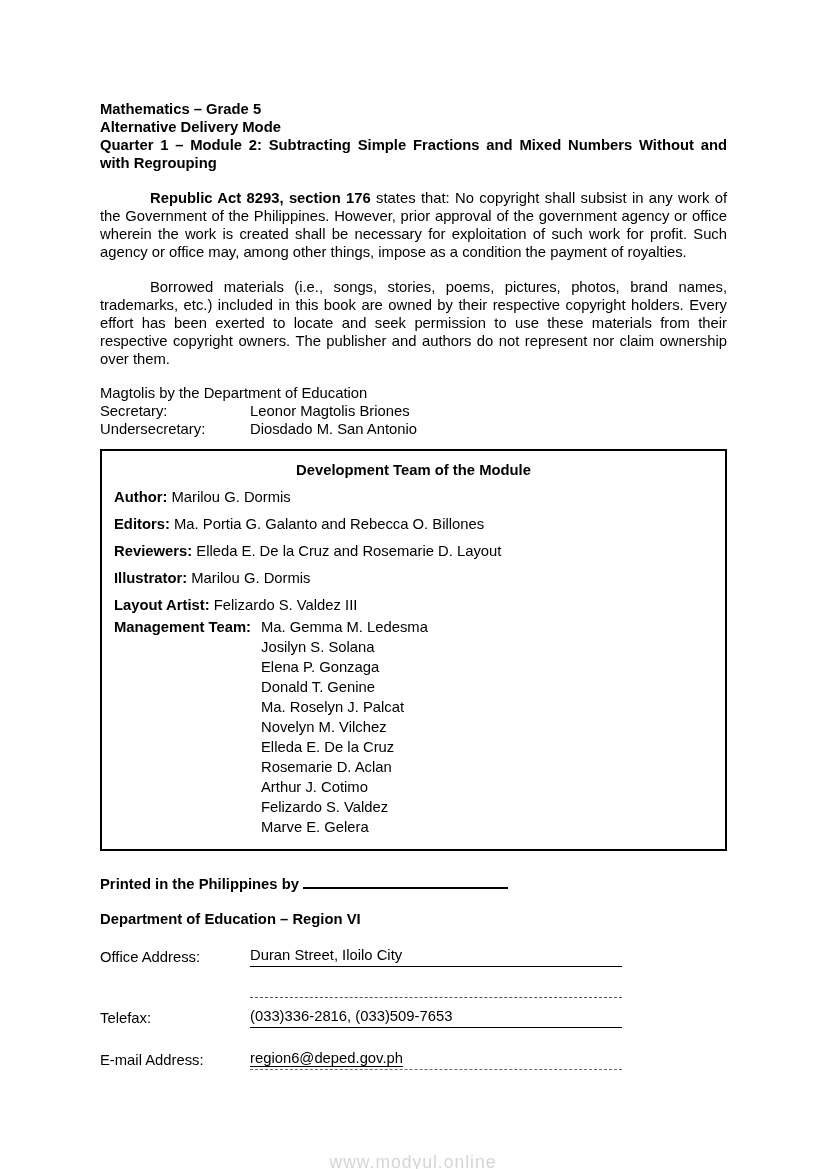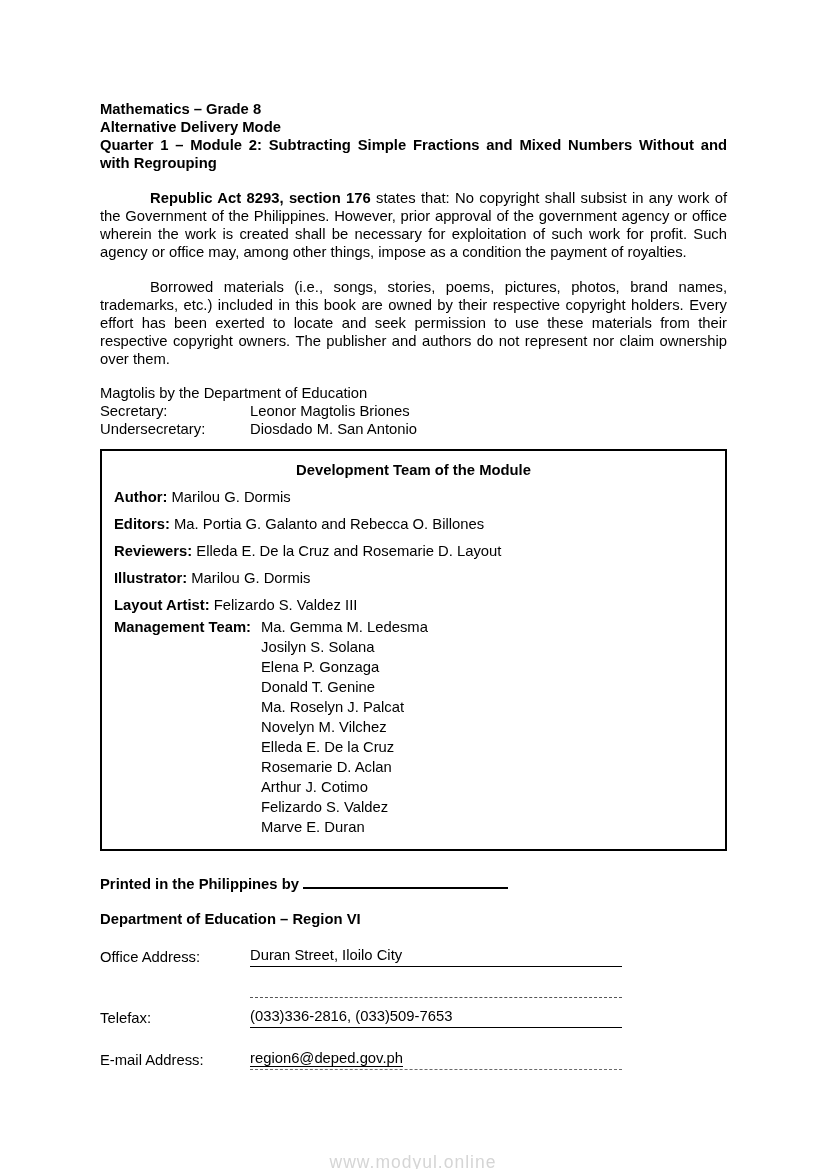--- a/index.html
+++ b/index.html
@@ -68,21 +68,21 @@
     letter-spacing:1px;
   }
 </style>
 </head>
 <body>
 
 <div class="page">
   <div class="content">
 
     <div class="header-block">
-      <div class="header-line">Mathematics – Grade 8</div>
+      <div class="header-line">Mathematics – Grade 5</div>
       <div class="header-line">Alternative Delivery Mode</div>
       <div class="header-line">Quarter 1 – Module 2: Subtracting Simple Fractions and Mixed Numbers Without and with Regrouping</div>
     </div>
 
     <p class="body-para"><b>Republic Act 8293, section 176</b><span> states that: No copyright shall subsist in any work of the Government of the Philippines. However, prior approval of the government agency or office wherein the work is created shall be necessary for exploitation of such work for profit. Such agency or office may, among other things, impose as a condition the payment of royalties.</span></p>
 
     <p class="body-para">Borrowed materials (i.e., songs, stories, poems, pictures, photos, brand names, trademarks, etc.) included in this book are owned by their respective copyright holders. Every effort has been exerted to locate and seek permission to use these materials from their respective copyright owners. The publisher and authors do not represent nor claim ownership over them.</p>
 
     <div class="publisher-block">
       <div>Magtolis by the Department of Education</div>
@@ -111,21 +111,21 @@
           <div class="mgmt-member">Ma. Gemma M. Ledesma</div>
           <div class="mgmt-member">Josilyn S. Solana</div>
           <div class="mgmt-member">Elena P. Gonzaga</div>
           <div class="mgmt-member">Donald T. Genine</div>
           <div class="mgmt-member">Ma. Roselyn J. Palcat</div>
           <div class="mgmt-member">Novelyn M. Vilchez</div>
           <div class="mgmt-member">Elleda E. De la Cruz</div>
           <div class="mgmt-member">Rosemarie D. Aclan</div>
           <div class="mgmt-member">Arthur J. Cotimo</div>
           <div class="mgmt-member">Felizardo S. Valdez</div>
-          <div class="mgmt-member">Marve E. Duran</div>
+          <div class="mgmt-member">Marve E. Gelera</div>
         </div>
       </div>
     </div>
 
     <div class="printed-line">
       <span>Printed in the Philippines by</span>
       <span class="printed-blank"></span>
     </div>
 
     <div class="dept-line">Department of Education – Region VI</div>

